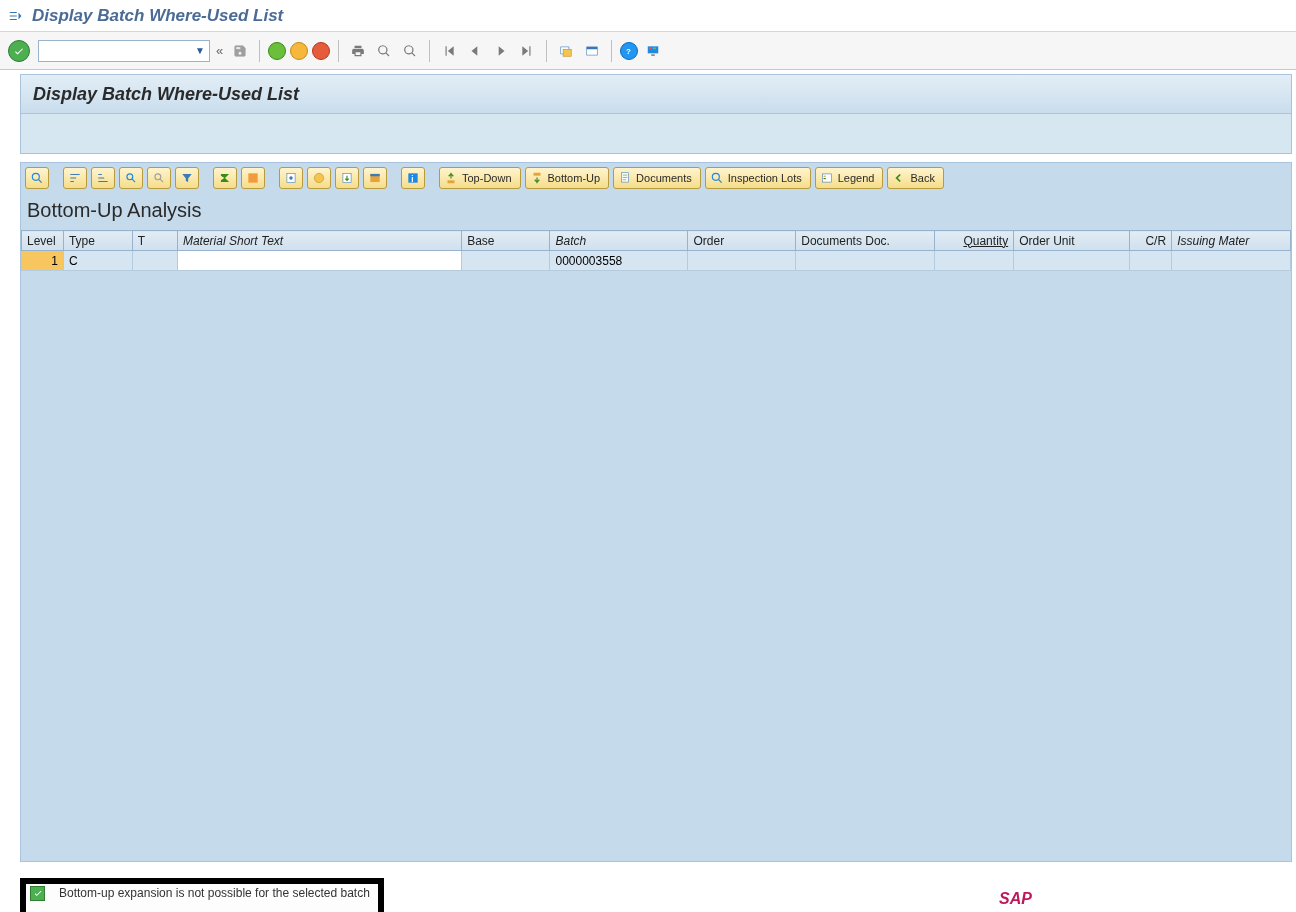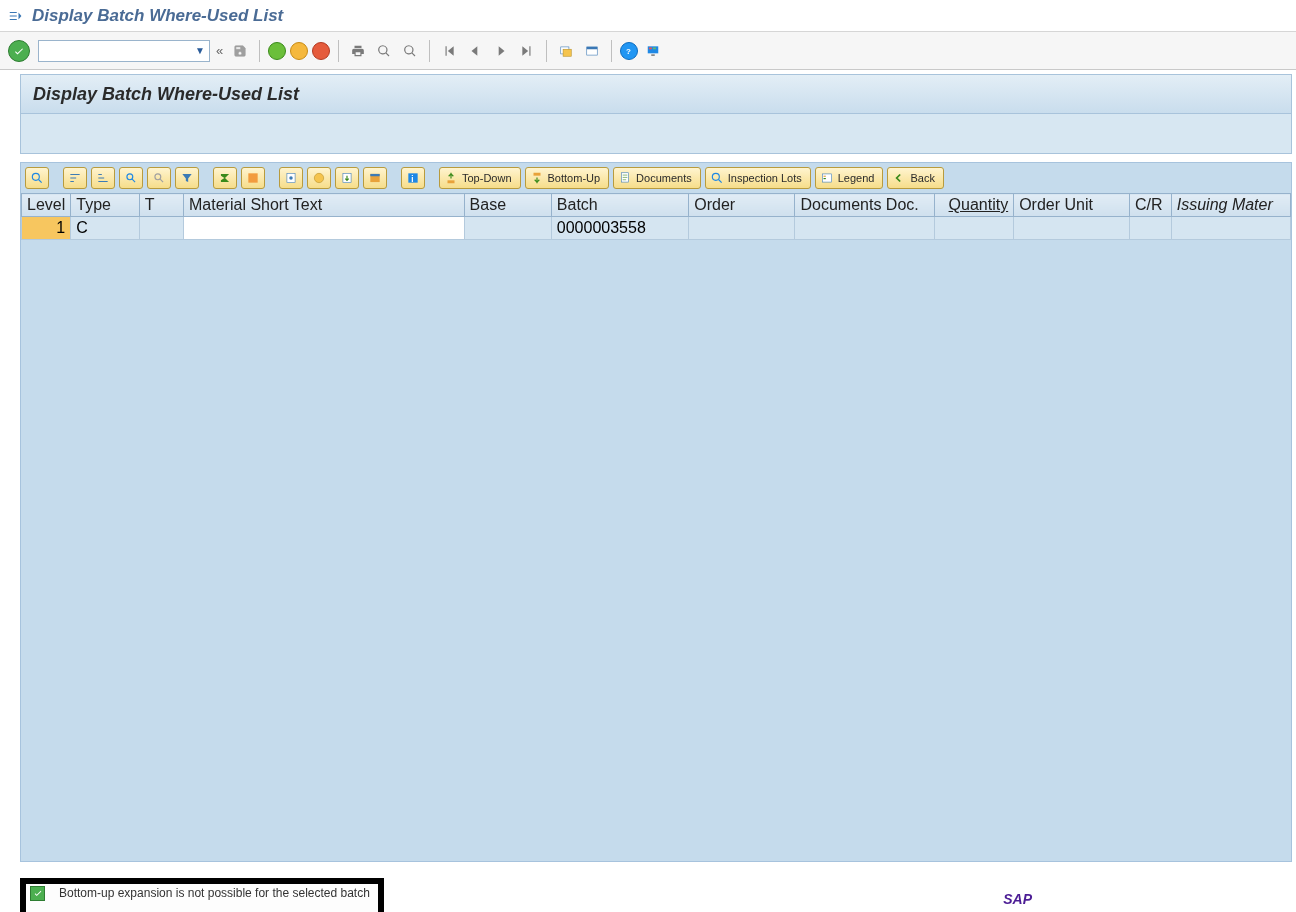--- a/index.html
+++ b/index.html
@@ -154,21 +154,21 @@
 }
 
 
 .table-wrap{
   background:#c5dbec;
   overflow-x:auto;
 }
 table.grid{
   border-collapse:collapse;
   width:100%;
-  font-size:16px;
+  font-size:12px;
 }
 table.grid th{
   background:linear-gradient(#e1ecf5,#cfe0ee);
   border:1px solid #96b2cc;
   padding:2px 5px;
   text-align:left;
   font-weight:normal;
   color:#222;
   height:20px;
   white-space:nowrap;
@@ -186,23 +186,23 @@
 }
 table.grid td.white-cell{
   background:#fff;
 }
 table.grid td.sel{
   background:#d5e5f1;
 }
 .col-level{width:42px;}
 .col-type{width:70px;}
 .col-blank{width:46px;}
-.col-mat{width:290px;}
+.col-mat{width:290px;font-style:italic;}
 .col-plant{width:90px;}
-.col-batch{width:140px;}
+.col-batch{width:140px;font-style:italic;}
 .col-order{width:110px;}
 .col-pdoc{width:140px;}
 .col-qty{width:80px; text-align:right;}
 .col-unit{width:118px;}
 .col-cr{width:42px; text-align:right;}
 .col-iss{width:120px;font-style:italic;}
 
 
 .status-bar{
   position:absolute;
@@ -228,22 +228,22 @@
   border:1px solid #2e7d32;
   display:flex;align-items:center;justify-content:center;
 }
 .status-check svg{fill:#fff;width:10px;height:10px;}
 .status-text{font-size:12px;color:#333;}
 .sap-logo{
   margin-left:auto;
   margin-right:260px;
   font-weight:bold;
   font-style:italic;
-  font-size:14px;
-  color:#4c1d95;
+  font-size:16px;
+  color:#be185d;
   text-shadow:0 1px 0 #fff;
 }
 </style>
 </head>
 <body>
 
 <div class="window-titlebar">
   <span class="menu-icon">
     <svg viewBox="0 0 24 24" width="14" height="14">
         <path fill="#3a77b5" d="M3 5h12v2H3zM3 11h12v2H3zM3 17h12v2H3zM18 6l5 6-5 6z"></path>
@@ -467,36 +467,37 @@
       <span class="lbl">Legend</span>
     </span>
     <span class="icon-btn with-text">
       <svg viewBox="0 0 24 24">
           <path d="M14 6l-6 6 6 6" fill="none" stroke="#3a8a1a" stroke-width="3"></path>
         </svg>
       <span class="lbl">Back</span>
     </span>
   </div>
 
+  <div class="analysis-title">Bottom-Up Analysis</div>
 
   <div class="table-wrap">
     <table class="grid">
       <thead>
         <tr>
           <th class="col-level">Level</th>
           <th class="col-type">Type</th>
           <th class="col-blank">T</th>
           <th class="col-mat">Material Short Text</th>
           <th class="col-plant">Base</th>
           <th class="col-batch">Batch</th>
           <th class="col-order">Order</th>
           <th class="col-pdoc">Documents Doc.</th>
           <th class="col-qty" style="text-align:right;text-decoration:underline;">Quantity</th>
           <th class="col-unit">Order Unit</th>
-          <th class="col-cr" style="text-align:left;">C/R</th>
+          <th class="col-cr" style="text-align:right;">C/R</th>
           <th class="col-iss">Issuing Mater</th>
         </tr>
       </thead>
       <tbody>
         <tr>
           <td class="level-cell">1</td>
           <td class="sel">C</td>
           <td class="sel"></td>
           <td class="white-cell"></td>
           <td class="sel"></td>

